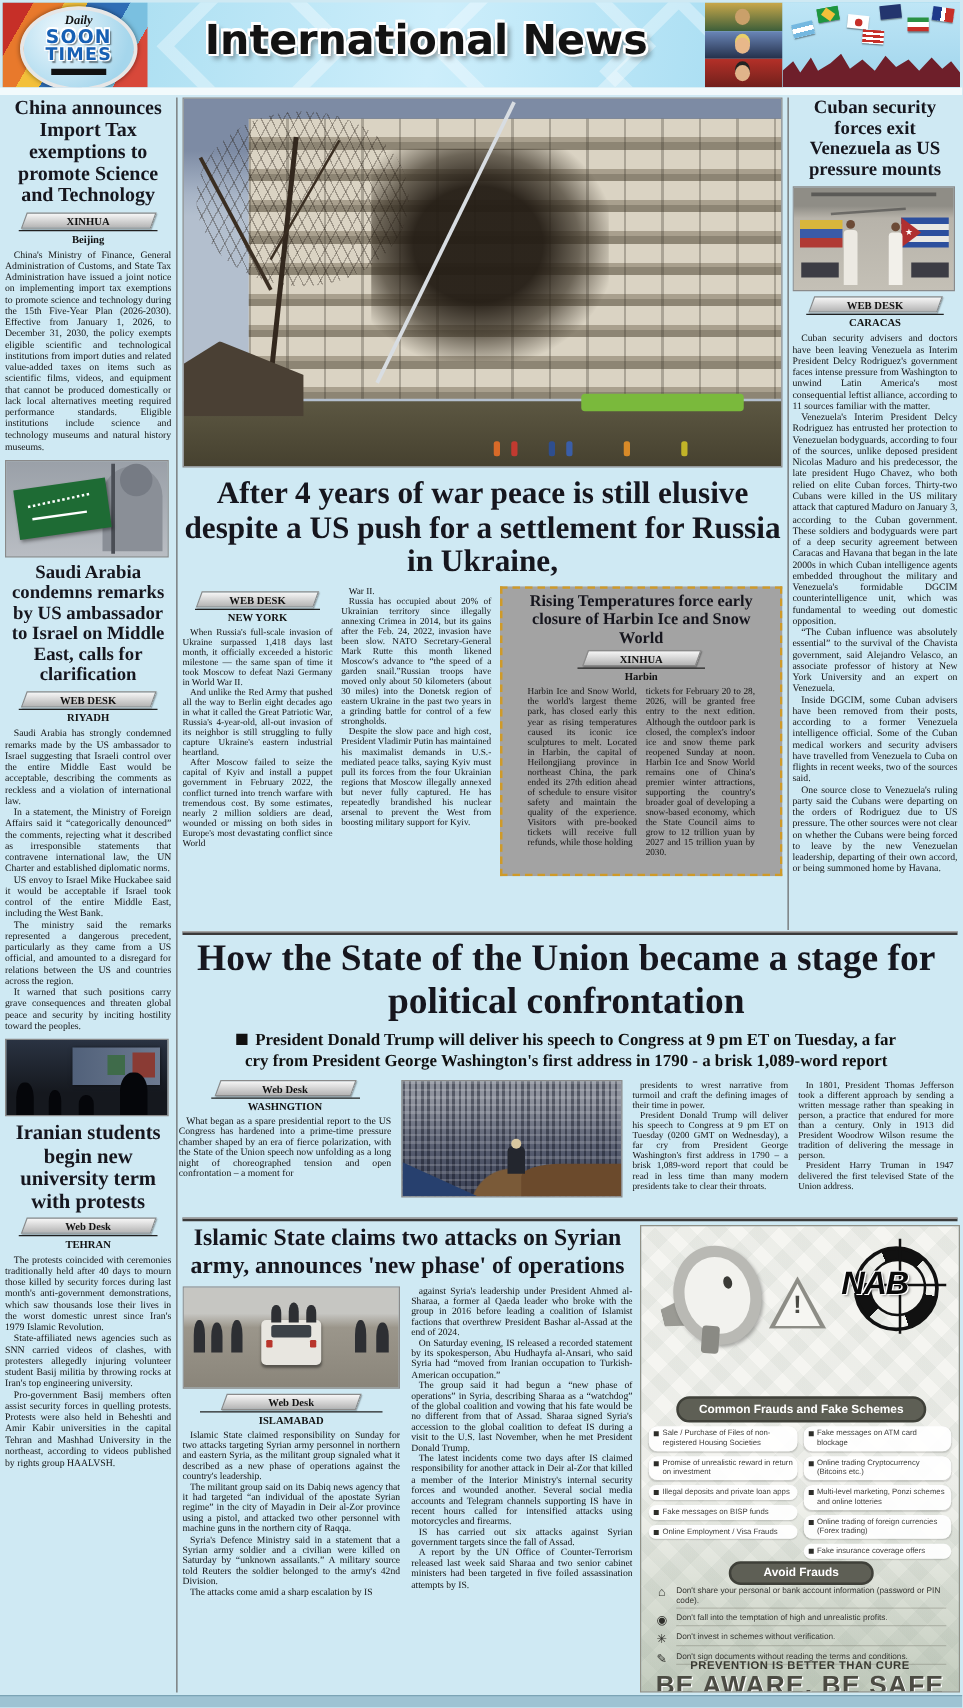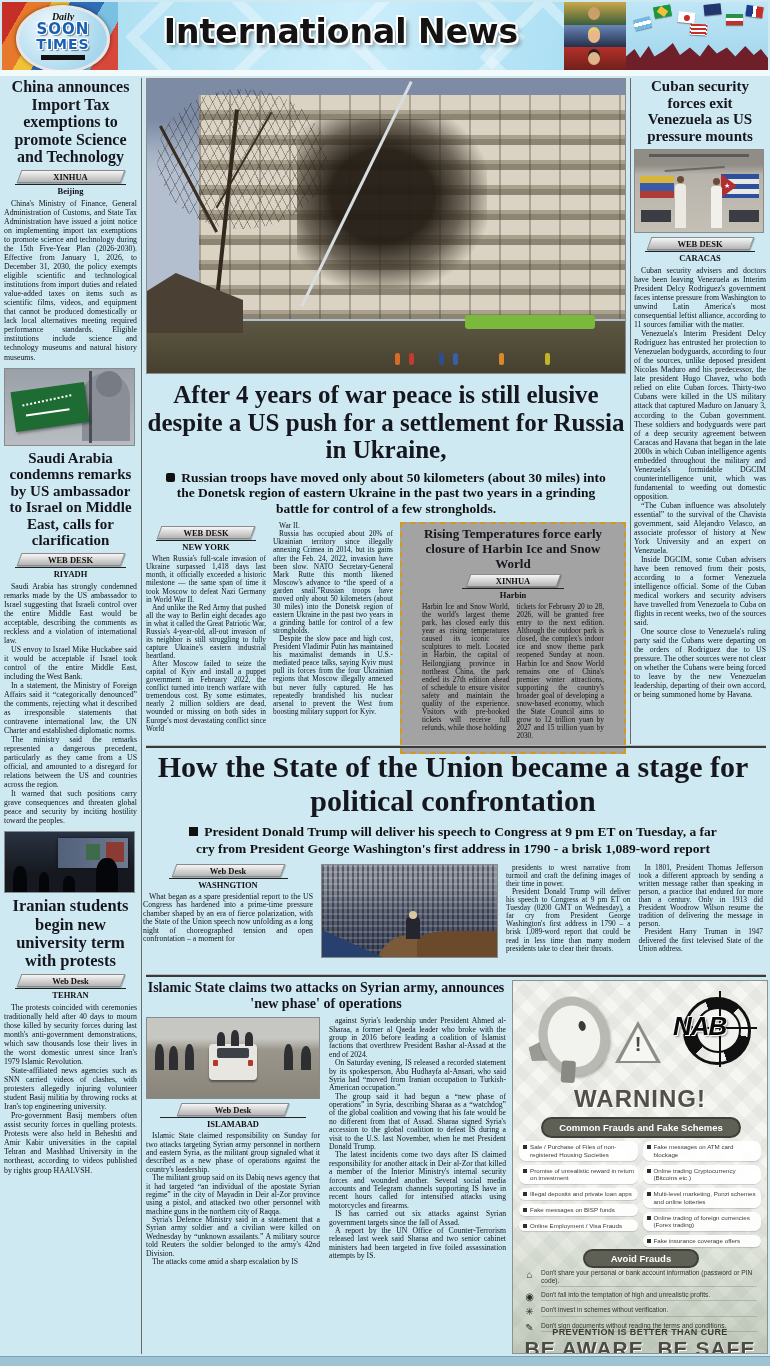--- a/index.html
+++ b/index.html
@@ -101,21 +101,21 @@
   #sotu-c1{width:170px;flex:none}
   #sotu-c1 .byl{width:64%;margin-top:0}
   #sotu-photo{width:175px;height:92px;flex:none;background:radial-gradient(circle at 50% 112%,#7a5a38 0 24%,transparent 25%),repeating-linear-gradient(0deg,rgba(255,255,255,.16) 0 2px,transparent 2px 6px),repeating-linear-gradient(90deg,rgba(14,18,32,.45) 0 2px,transparent 2px 5px),linear-gradient(180deg,#8e929d 0 16%,#5a6072 55%,#3a4054)}
   #sotu-carpet{position:absolute;left:0;bottom:0;width:60px;height:34px;background:#27406e;clip-path:polygon(0 100%,0 20%,100% 100%)}
   #sotu-desk{position:absolute;right:0;bottom:0;width:80px;height:26px;background:#6b4a2c;border-radius:40% 0 0 0}
   #sotu-trump{position:absolute;left:84px;bottom:18px;width:14px;height:22px;background:#23262e;border-radius:4px 4px 0 0}
   #sotu-trump-head{position:absolute;left:87px;bottom:38px;width:8px;height:8px;border-radius:50%;background:#d8c7a0}
   .sotu-col{flex:1}
   
   #isis{left:146px;top:980px;width:360px;position:absolute}
-  #isis-hl{font-size:14px;line-height:1.15}
+  #isis-hl{font-size:19px;line-height:1.15}
   #isis-row{display:flex;gap:9px;margin-top:5px;height:288px;overflow:hidden}
   #isis-left{width:174px;flex:none}
   #isis-photo{width:172px;height:80px;background:linear-gradient(180deg,#c6c6c2 0 26%,#9b968b 40%,#8a857a)}
   #syr-truck{position:absolute;left:62px;top:26px;width:48px;height:36px;background:#e8e6e0;border-radius:4px;box-shadow:0 2px 2px rgba(0,0,0,.4)}
   #syr-window{position:absolute;left:8px;top:4px;width:32px;height:10px;background:#3c4248;border-radius:2px}
   .syr-tail{position:absolute;bottom:14px;width:5px;height:6px;background:#b8352c;border-radius:1px}
   .syr-man{position:absolute;background:#2d2f33;border-radius:45% 45% 0 0}
   #isis-left .byl{width:62%}
   #isis-right{flex:1}
   
@@ -214,22 +214,22 @@
       <div id="saudi-flag">
         <div id="saudi-script"></div>
         <div id="saudi-sword"></div>
       </div>
     </div>
     <div id="saudi-hl" class="hl">Saudi Arabia condemns remarks by US ambassador to Israel on Middle East, calls for clarification</div>
     <div class="byl"><span>WEB DESK</span></div>
     <div class="dtl">RIYADH</div>
     <div class="body-t">
       <p>Saudi Arabia has strongly condemned remarks made by the US ambassador to Israel suggesting that Israeli control over the entire Middle East would be acceptable, describing the comments as reckless and a violation of international law.</p>
+      <p>In a statement, the Ministry of Foreign Affairs said it “categorically denounced” the comments, rejecting what it described as irresponsible statements that contravene international law, the UN Charter and established diplomatic norms.</p>
       <p>US envoy to Israel Mike Huckabee said it would be acceptable if Israel took control of the entire Middle East, including the West Bank.</p>
-      <p>In a statement, the Ministry of Foreign Affairs said it “categorically denounced” the comments, rejecting what it described as irresponsible statements that contravene international law, the UN Charter and established diplomatic norms.</p>
       <p>The ministry said the remarks represented a dangerous precedent, particularly as they came from a US official, and amounted to a disregard for relations between the US and countries across the region.</p>
       <p>It warned that such positions carry grave consequences and threaten global peace and security by inciting hostility toward the peoples.</p>
     </div>
 
     <div id="iran-photo" class="photo">
       <div id="iran-board"></div>
       <div id="iran-board-red"></div>
       <div id="iran-board-green"></div>
       <div class="iran-fig" style="left:8px;width:14px;height:26px"></div>
       <div class="iran-fig" style="left:34px;width:10px;height:20px"></div>
@@ -262,21 +262,20 @@
       <div id="ukr-house"></div>
       <div id="ukr-truckgreen"></div>
       <div class="ukr-fig" style="left:248px;background:#d86a28"></div>
       <div class="ukr-fig" style="left:262px;background:#c23a30"></div>
       <div class="ukr-fig" style="left:292px;background:#2e4e8e"></div>
       <div class="ukr-fig" style="left:306px;background:#3a5ea8"></div>
       <div class="ukr-fig" style="left:352px;background:#d88a28"></div>
       <div class="ukr-fig" style="left:398px;background:#c2b428"></div>
     </div>
     <div id="ukr-hl" class="hl">After 4 years of war peace is still elusive despite a US push for a settlement for Russia in Ukraine,</div>
-    <div id="ukr-sub"><span class="bullet-sq"></span><span>Russian troops have moved only about 50 kilometers (about 30 miles) into the Donetsk region of eastern Ukraine in the past two years in a grinding battle for control of a few strongholds.</span></div>
     <div id="ukr-row">
       <div class="ukr-col">
         <div class="byl"><span>WEB DESK</span></div>
         <div class="dtl">NEW YORK</div>
         <div class="cbody">
           <p>When Russia's full-scale invasion of Ukraine surpassed 1,418 days last month, it officially exceeded a historic milestone — the same span of time it took Moscow to defeat Nazi Germany in World War II.</p>
           <p>And unlike the Red Army that pushed all the way to Berlin eight decades ago in what it called the Great Patriotic War, Russia's 4-year-old, all-out invasion of its neighbor is still struggling to fully capture Ukraine's eastern industrial heartland.</p>
           <p>After Moscow failed to seize the capital of Kyiv and install a puppet government in February 2022, the conflict turned into trench warfare with tremendous cost. By some estimates, nearly 2 million soldiers are dead, wounded or missing on both sides in Europe's most devastating conflict since World</p>
         </div>
       </div>
@@ -376,21 +375,21 @@
           <div class="syr-man" style="left:22px;top:28px;width:9px;height:24px"></div>
           <div class="syr-man" style="left:38px;top:26px;width:9px;height:26px"></div>
           <div class="syr-man" style="right:26px;top:26px;width:9px;height:26px"></div>
           <div class="syr-man" style="right:8px;top:28px;width:10px;height:24px"></div>
         </div>
         <div class="byl"><span>Web Desk</span></div>
         <div class="dtl">ISLAMABAD</div>
         <div class="cbody" style="font-size:7.7px">
           <p>Islamic State claimed responsibility on Sunday for two attacks targeting Syrian army personnel in northern and eastern Syria, as the militant group signaled what it described as a new phase of operations against the country's leadership.</p>
           <p>The militant group said on its Dabiq news agency that it had targeted “an individual of the apostate Syrian regime” in the city of Mayadin in Deir al-Zor province using a pistol, and attacked two other personnel with machine guns in the northern city of Raqqa.</p>
-          <p>Syria's Defence Ministry said in a statement that a Syrian army soldier and a civilian were killed on Wednesday by “unknown assailants.” A military source told Reuters the soldier belonged to the army's 42nd Division.</p>
+          <p>Syria's Defence Ministry said in a statement that a Syrian army soldier and a civilian were killed on Saturday by “unknown assailants.” A military source told Reuters the soldier belonged to the army's 42nd Division.</p>
           <p>The attacks come amid a sharp escalation by IS</p>
         </div>
       </div>
       <div id="isis-right" class="cbody" style="font-size:7.7px">
         <p>against Syria's leadership under President Ahmed al-Sharaa, a former al Qaeda leader who broke with the group in 2016 before leading a coalition of Islamist factions that overthrew President Bashar al-Assad at the end of 2024.</p>
         <p>On Saturday evening, IS released a recorded statement by its spokesperson, Abu Hudhayfa al-Ansari, who said Syria had “moved from Iranian occupation to Turkish-American occupation.”</p>
         <p>The group said it had begun a “new phase of operations” in Syria, describing Sharaa as a “watchdog” of the global coalition and vowing that his fate would be no different from that of Assad. Sharaa signed Syria's accession to the global coalition to defeat IS during a visit to the U.S. last November, when he met President Donald Trump.</p>
         <p>The latest incidents come two days after IS claimed responsibility for another attack in Deir al-Zor that killed a member of the Interior Ministry's internal security forces and wounded another. Several social media accounts and Telegram channels supporting IS have in recent hours called for intensified attacks using motorcycles and firearms.</p>
         <p>IS has carried out six attacks against Syrian government targets since the fall of Assad.</p>
         <p>A report by the UN Office of Counter-Terrorism released last week said Sharaa and two senior cabinet ministers had been targeted in five foiled assassination attempts by IS.</p>
@@ -409,21 +408,20 @@
       <div id="warn-tri-in"></div>
       <div id="warn-ex">!</div>
     </div>
     <div id="nab-logo">
       <div id="nab-ring"></div>
       <div id="nab-ring-in"></div>
       <div id="nab-cross-v"></div>
       <div id="nab-cross-h"></div>
       <div id="nab-txt">NAB</div>
     </div>
-    <div id="warning-word">WARNING!</div>
     <div id="frauds-pill" class="pill">Common Frauds and Fake Schemes</div>
     <div id="fraud-cols">
       <div class="fraud-col">
         <div class="fr-item">
             <span class="sq"></span>
             <span>Sale / Purchase of Files of non-registered Housing Societies</span>
           </div>
         <div class="fr-item">
             <span class="sq"></span>
             <span>Promise of unrealistic reward in return on investment</span>

